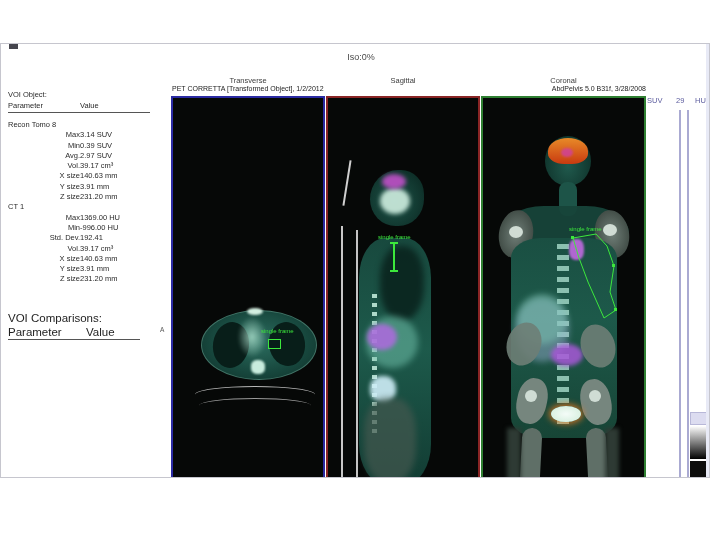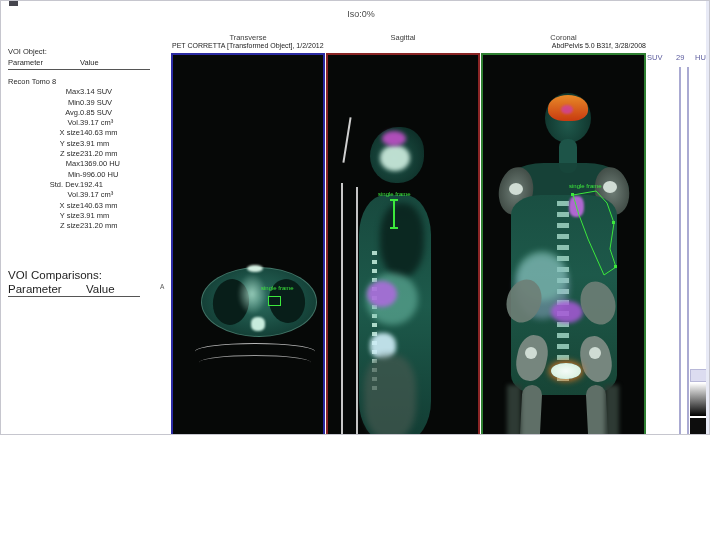--- a/index.html
+++ b/index.html
@@ -1,17 +1,17 @@
 <!DOCTYPE html>
 <html><head>
 <meta charset="utf-8">
 <style>
   html,body{margin:0;padding:0;background:#fff;}
   .screen{position:relative;width:710px;height:435px;background:#ffffff;overflow:hidden;
-          font-family:"Liberation Sans","DejaVu Sans",sans-serif;border:1px solid #c6c6ce;box-sizing:border-box;}
+          font-family:"Liberation Sans","DejaVu Sans",sans-serif;border:1px solid #c6c6ce;box-sizing:border-box;margin-top:43px;}
   .abs{position:absolute;}
 
   
   .iso{left:300px;top:8px;width:120px;text-align:center;font-size:9px;color:#4a4a4a;}
   .view-title{top:32px;text-align:center;font-size:7.5px;color:#3c3c3c;}
   .vt-t{left:170px;width:154px;} .vt-s{left:325px;width:154px;} .vt-c{left:480px;width:165px;}
   .subtitle{top:41px;font-size:7px;color:#222;}
   .sub-t{left:171px;width:310px;text-align:left;}
   .sub-c{left:480px;width:165px;text-align:right;}
   .corner-mark{left:8px;top:0;width:9px;height:5px;background:#46464e;}
@@ -149,25 +149,26 @@
 
   <div class="abs voi">
     <div class="title">VOI Object:</div>
     <div class="head">
       <span class="c1">Parameter</span><span>Value</span>
     </div>
     <div class="rows">
       <div>Recon Tomo 8</div>
       <div class="ind"><span class="c1">Max</span><span>3.14 SUV</span></div>
       <div class="ind"><span class="c1">Min</span><span>0.39 SUV</span></div>
-      <div class="ind"><span class="c1">Avg.</span><span>0.85 SUV</span></div>
+      <div class="ind"><span class="c1">Avg.</span><span>2.97 SUV</span></div>
       <div class="ind"><span class="c1">Vol.</span><span>39.17 cm³</span></div>
       <div class="ind"><span class="c1">X size</span><span>140.63 mm</span></div>
       <div class="ind"><span class="c1">Y size</span><span>3.91 mm</span></div>
       <div class="ind"><span class="c1">Z size</span><span>231.20 mm</span></div>
+      <div>CT 1</div>
       <div class="ind"><span class="c1">Max</span><span>1369.00 HU</span></div>
       <div class="ind"><span class="c1">Min</span><span>-996.00 HU</span></div>
       <div class="ind"><span class="c1">Std. Dev.</span><span>192.41</span></div>
       <div class="ind"><span class="c1">Vol.</span><span>39.17 cm³</span></div>
       <div class="ind"><span class="c1">X size</span><span>140.63 mm</span></div>
       <div class="ind"><span class="c1">Y size</span><span>3.91 mm</span></div>
       <div class="ind"><span class="c1">Z size</span><span>231.20 mm</span></div>
     </div>
   </div>
 

